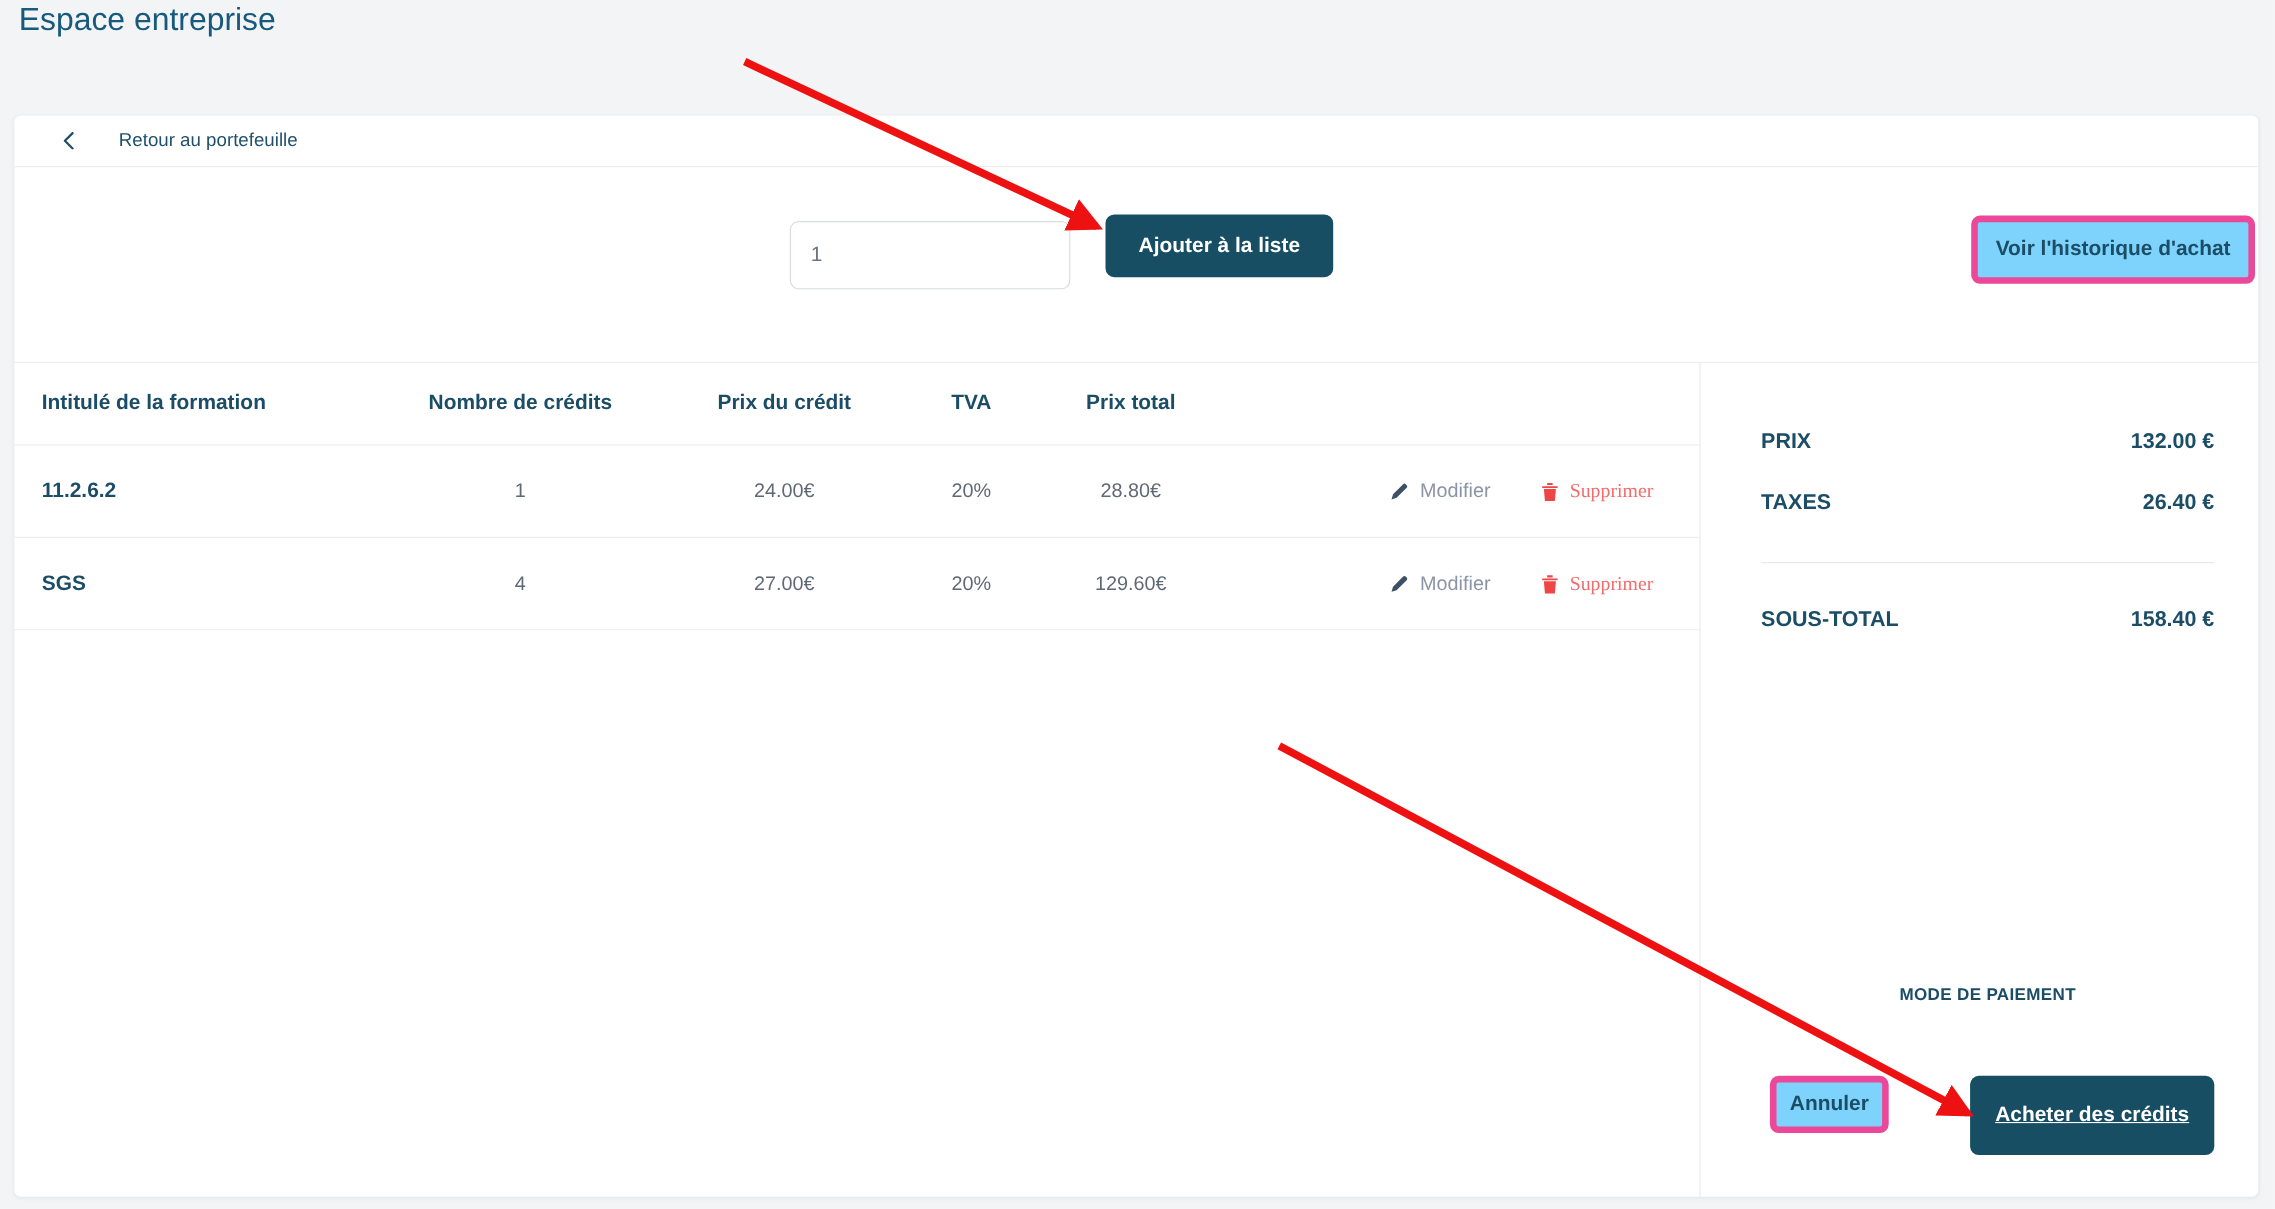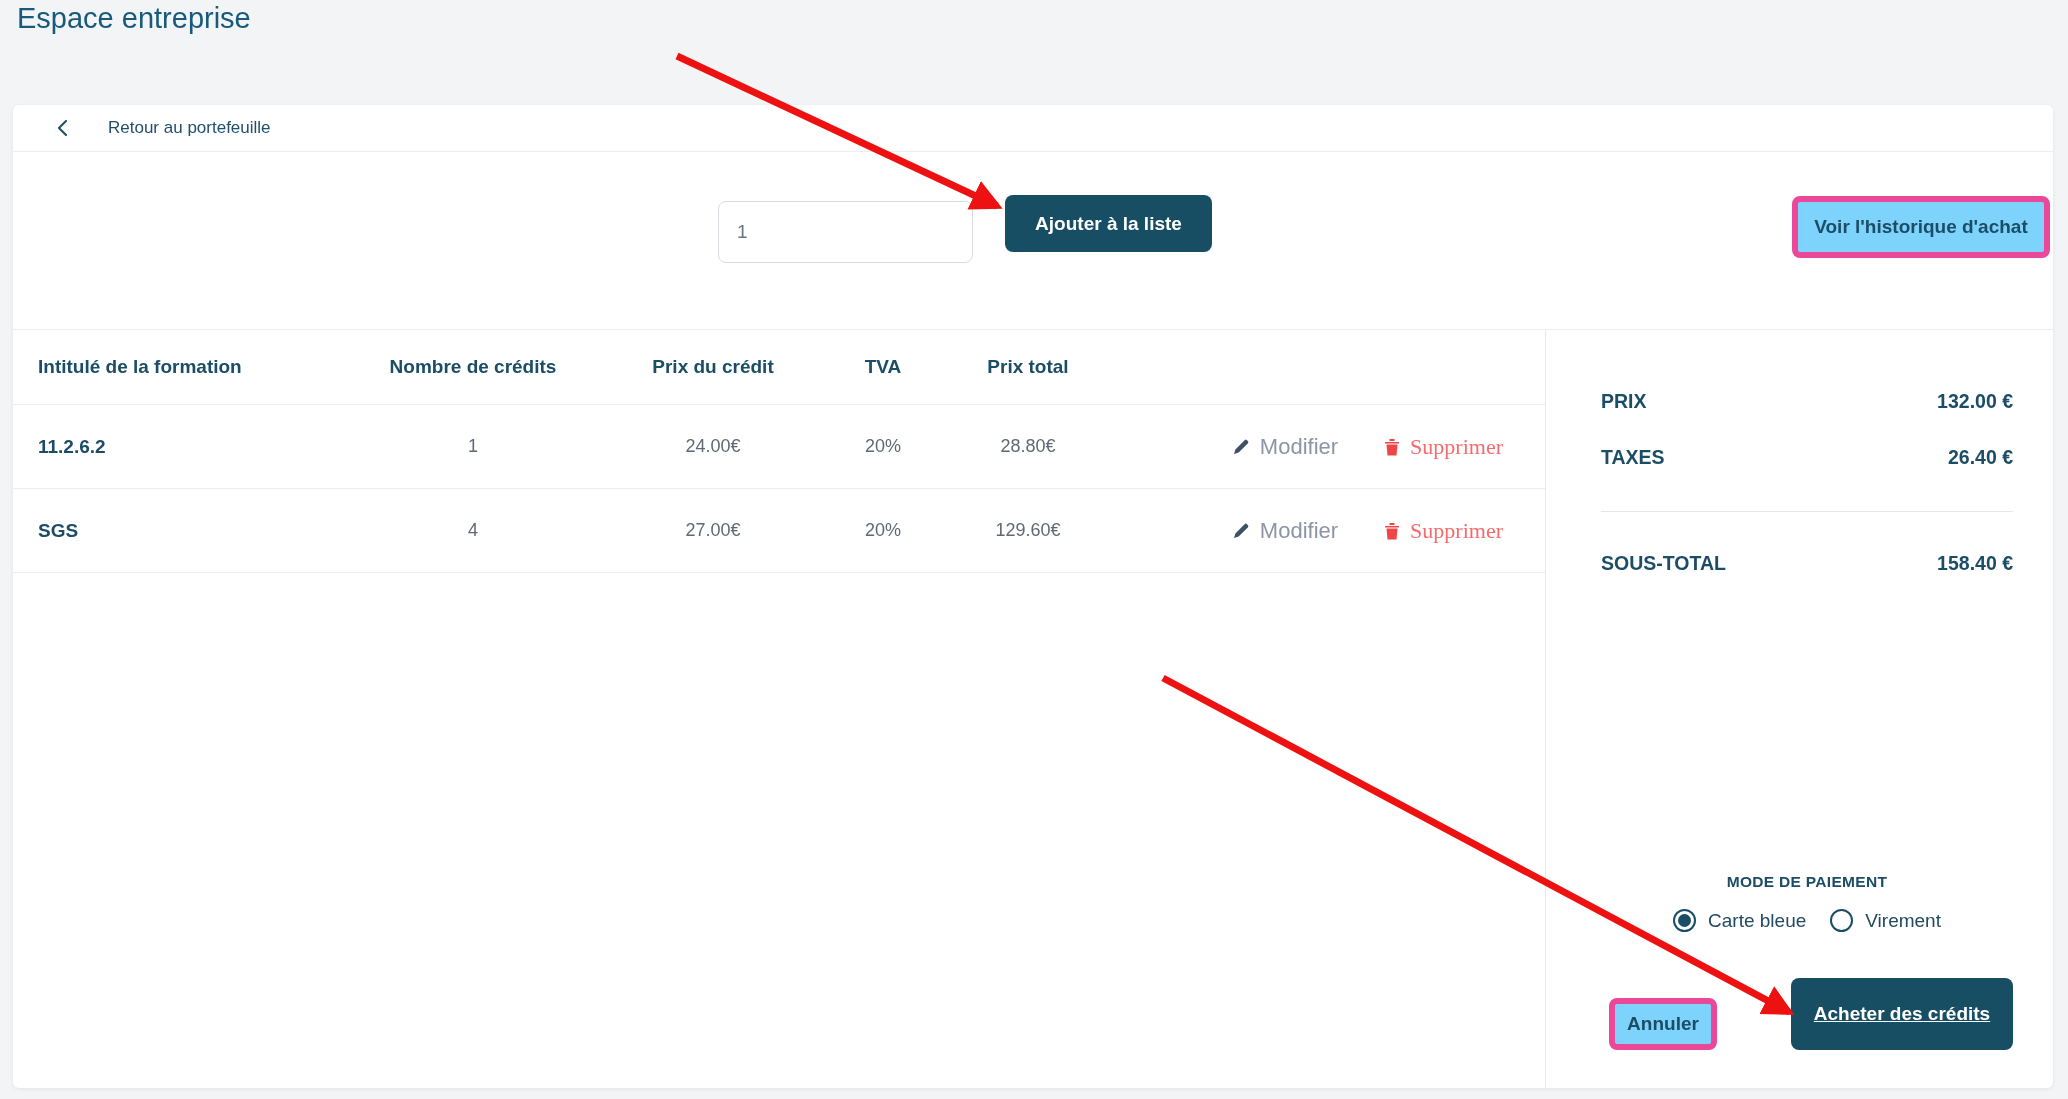--- a/index.html
+++ b/index.html
@@ -65,21 +65,21 @@
   .t-grid {
     display: grid;
     grid-template-columns: 330px 210px 270px 70px 220px 1fr;
     align-items: center; padding-left: 25px;
   }
   .t-header { height: 75px; border-bottom: 1px solid #ededed; font-weight: bold; font-size: 19px; color: #1b4d66; }
   .t-row { height: 84px; border-bottom: 1px solid #ededed; font-size: 18px; color: #5f6974; }
   .cell-center { text-align: center; }
   .cell-name { font-weight: bold; font-size: 19px; color: #1b4d66; }
   .cell-actions { display: flex; justify-content: flex-end; align-items: center; gap: 46px; padding-right: 42px; }
-  .action { display: flex; align-items: center; gap: 10px; cursor: pointer; font-size: 22px; justify-content: space-between; }
+  .action { display: flex; align-items: center; gap: 10px; cursor: pointer; font-size: 18px; justify-content: space-between; }
   .action-edit { color: #8b95a5; }
   .action-delete { color: #f56b6b; font-family: Liberation Serif, serif; }
   .action svg { display: block; }
   
   .summary {
     flex: 1; border-left: 1px solid #e9e9ec;
     display: flex; flex-direction: column;
     padding: 60px 40px 38px 55px;
   }
   .sum-row { display: flex; justify-content: space-between; align-items: center; font-weight: bold; font-size: 19.5px; color: #1b4d66; }
@@ -89,21 +89,21 @@
   .spacer { flex: 1; }
   .payment { margin-bottom: 46px; }
   .payment-title { text-align: center; font-size: 15.5px; font-weight: bold; letter-spacing: .3px; color: #1b4d66; margin-bottom: 18px; }
   .payment-options { display: flex; justify-content: center; align-items: center; gap: 24px; }
   .payment-option { display: flex; align-items: center; gap: 12px; cursor: pointer; font-size: 19px; color: #234a63; }
   .radio-dot {
     width: 23px; height: 23px; border: 2px solid #1b4d66; border-radius: 50%;
     display: inline-flex; align-items: center; justify-content: center; background: #fff;
   }
   .radio-dot.checked::after { content: ""; width: 13px; height: 13px; border-radius: 50%; background: #1b4d66; }
-  .summary-buttons { display: flex; justify-content: space-between; align-items: flex-end; padding-left: 8px; }
+  .summary-buttons { display: flex; justify-content: space-between; align-items: flex-start; padding-left: 8px; }
   .cancel-btn { width: 108px; height: 52px; }
   .buy-btn { width: 222px; height: 72px; text-decoration: underline; }
   
   .arrows { position: absolute; inset: 0; width: 2068px; height: 1099px; pointer-events: none; }
 </style>
 </head>
 <body>
 
 <div class="page-title">Espace entreprise</div>
 
@@ -201,30 +201,20 @@
       <hr class="sum-divider">
       <div class="sum-row sum-subtotal">
         <span>SOUS-TOTAL</span>
         <span>158.40 €</span>
       </div>
 
       <div class="spacer"></div>
 
       <div class="payment">
         <div class="payment-title">MODE DE PAIEMENT</div>
-        <div class="payment-options">
-          <label class="payment-option">
-            <span class="radio-dot checked"></span>
-            <span>Carte bleue</span>
-          </label>
-          <label class="payment-option">
-            <span class="radio-dot"></span>
-            <span>Virement</span>
-          </label>
-        </div>
       </div>
 
       <div class="summary-buttons">
         <button class="btn btn-light cancel-btn">Annuler</button>
         <button class="btn btn-dark buy-btn">Acheter des crédits</button>
       </div>
     </div>
   </div>
 </div>
 

